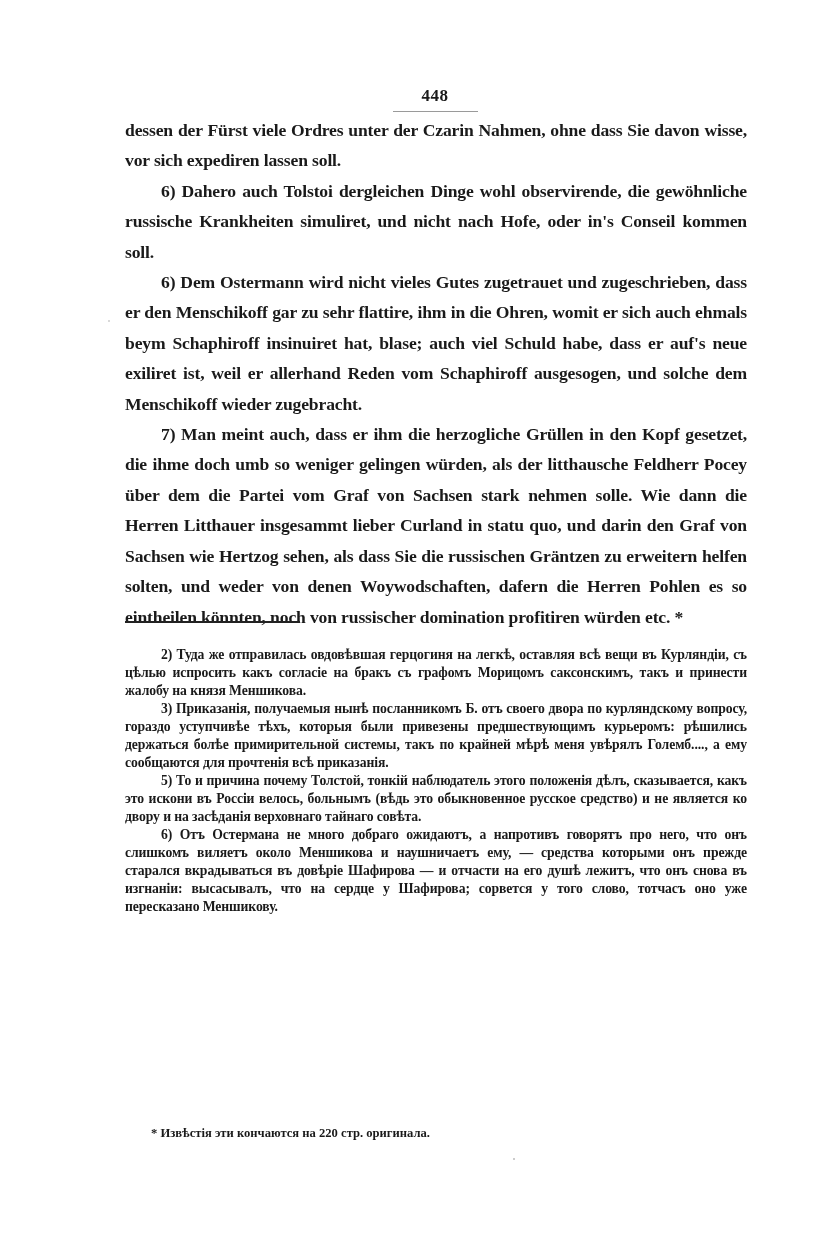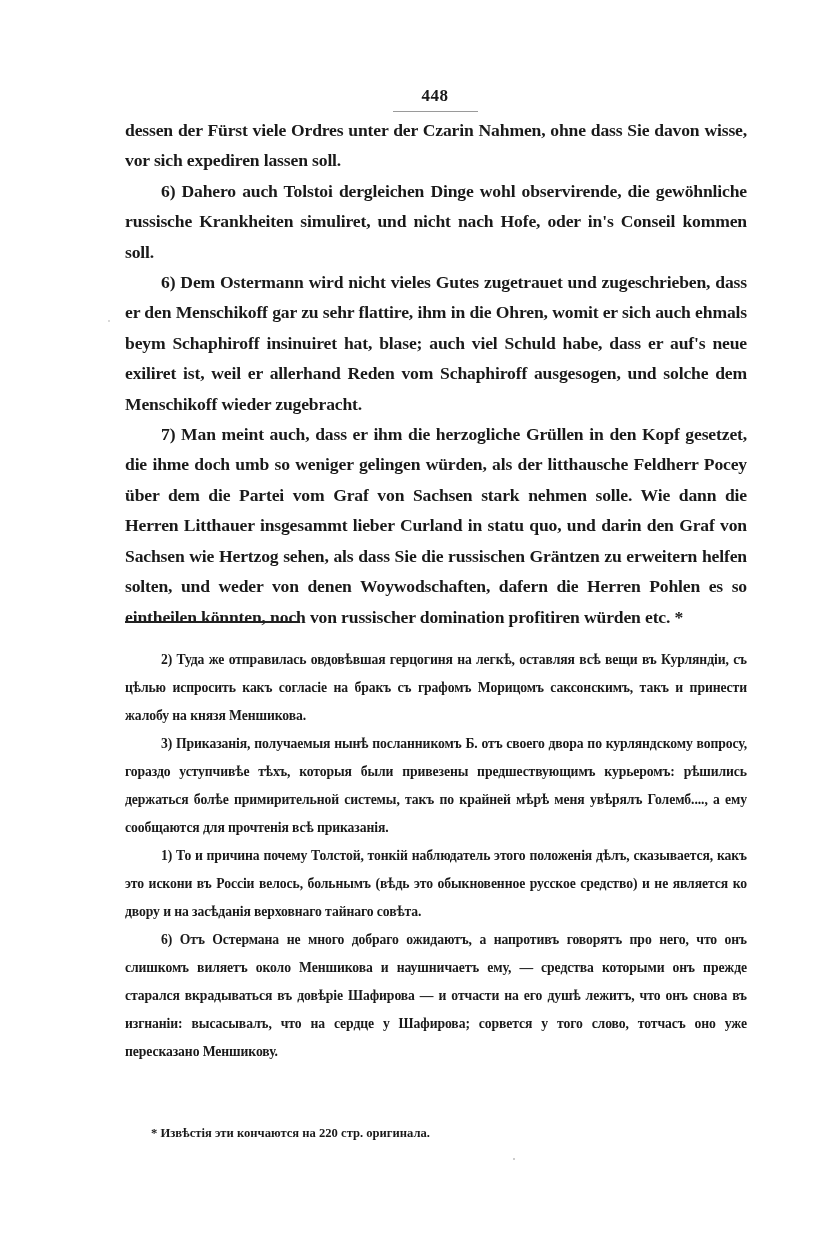--- a/index.html
+++ b/index.html
@@ -23,21 +23,21 @@
   }
   .main-text p { margin: 0; }
   .main-text p.indent { text-indent: 36px; }
   .main-text p.cont { text-indent: 0; }
   .fn-rule {
     position: absolute; top: 621px; left: 125px; width: 175px; height: 1.5px;
     background: #222;
   }
   .fn-text {
     position: absolute; top: 646px; left: 125px; width: 622px;
-    font-size: 13.7px; font-weight: bold; line-height: 28px;
+    font-size: 13.7px; font-weight: bold; line-height: 18px;
     text-align: justify; letter-spacing: -0.1px;
   }
   .fn-text p { margin: 0; text-indent: 36px; }
   .star-note {
     position: absolute; top: 1126px; left: 151px;
     font-size: 12.6px; font-weight: bold;
   }
   .speck {
     position: absolute; top: 1158px; left: 513px; width: 2px; height: 2px;
     background: #bbb; border-radius: 1px;
@@ -61,19 +61,19 @@
     <p class="indent">7) Man meint auch, dass er ihm die herzogliche Grüllen in den Kopf gesetzet, die ihme doch umb so weniger gelingen würden, als der litthausche Feldherr Pocey über dem die Partei vom Graf von Sachsen stark nehmen solle. Wie dann die Herren Litthauer insgesammt lieber Curland in statu quo, und darin den Graf von Sachsen wie Hertzog sehen, als dass Sie die russischen Gräntzen zu erweitern helfen solten, und weder von denen Woywodschaften, dafern die Herren Pohlen es so eintheilen könnten, noch von russischer domination profitiren würden etc. *</p>
   </div>
 
   <div class="speck2"></div>
 
   <div class="fn-rule"></div>
 
   <div class="fn-text">
     <p>2) Туда же отправилась овдовѣвшая герцогиня на легкѣ, оставляя всѣ вещи въ Курляндіи, съ цѣлью испросить какъ согласіе на бракъ съ графомъ Морицомъ саксонскимъ, такъ и принести жалобу на князя Меншикова.</p>
     <p>3) Приказанія, получаемыя нынѣ посланникомъ Б. отъ своего двора по курляндскому вопросу, гораздо уступчивѣе тѣхъ, которыя были привезены предшествующимъ курьеромъ: рѣшились держаться болѣе примирительной системы, такъ по крайней мѣрѣ меня увѣрялъ Големб...., а ему сообщаются для прочтенія всѣ приказанія.</p>
-    <p>1) То и причина почему Толстой, тонкій наблюдатель этого положенія дѣлъ, сказывается, какъ это искони въ Россіи велось, больнымъ (вѣдь это обыкновенное русское средство) и не является ко двору и на засѣданія верховнаго тайнаго совѣта.</p>
+    <p>5) То и причина почему Толстой, тонкій наблюдатель этого положенія дѣлъ, сказывается, какъ это искони въ Россіи велось, больнымъ (вѣдь это обыкновенное русское средство) и не является ко двору и на засѣданія верховнаго тайнаго совѣта.</p>
     <p>6) Отъ Остермана не много добраго ожидаютъ, а напротивъ говорятъ про него, что онъ слишкомъ виляетъ около Меншикова и наушничаетъ ему, — средства которыми онъ прежде старался вкрадываться въ довѣріе Шафирова — и отчасти на его душѣ лежитъ, что онъ снова въ изгнаніи: высасывалъ, что на сердце у Шафирова; сорвется у того слово, тотчасъ оно уже пересказано Меншикову.</p>
   </div>
 
   <div class="star-note">* Извѣстія эти кончаются на 220 стр. оригинала.</div>
   <div class="speck"></div>
 </div>
 
 </body></html>

